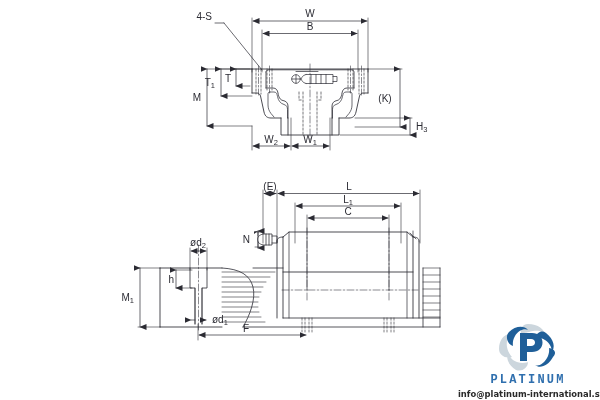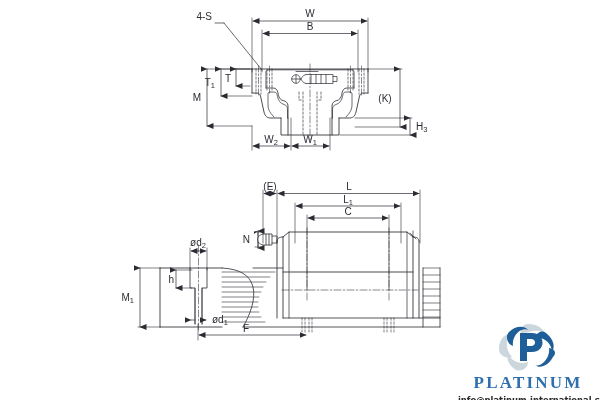--- a/index.html
+++ b/index.html
@@ -42,22 +42,22 @@
     height: 76px;
     text-align: center;
   }
   #logo-mark {
     position: relative;
     width: 74px;
     height: 50px;
     margin: 0 auto;
   }
   #logo-wordmark {
-    font-family: Liberation Serif, serif;
-    font-size: 17px;
+    font-family: Liberation Mono, monospace;
+    font-size: 12px;
     letter-spacing: 2.2px;
     color: #2f6fae;
     font-weight: bold;
     margin-top: 1px;
   }
   #logo-email {
     font-family: "DejaVu Sans", sans-serif;
     font-size: 8.4px;
     color: #2a2a2a;
     margin-top: 2px;

